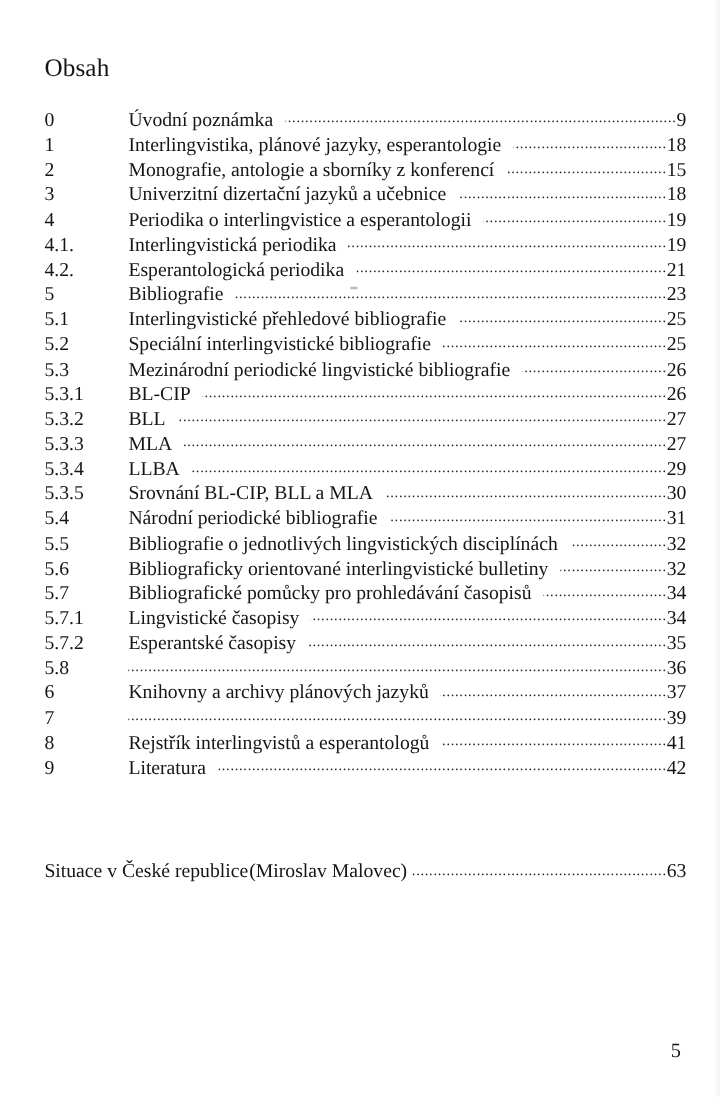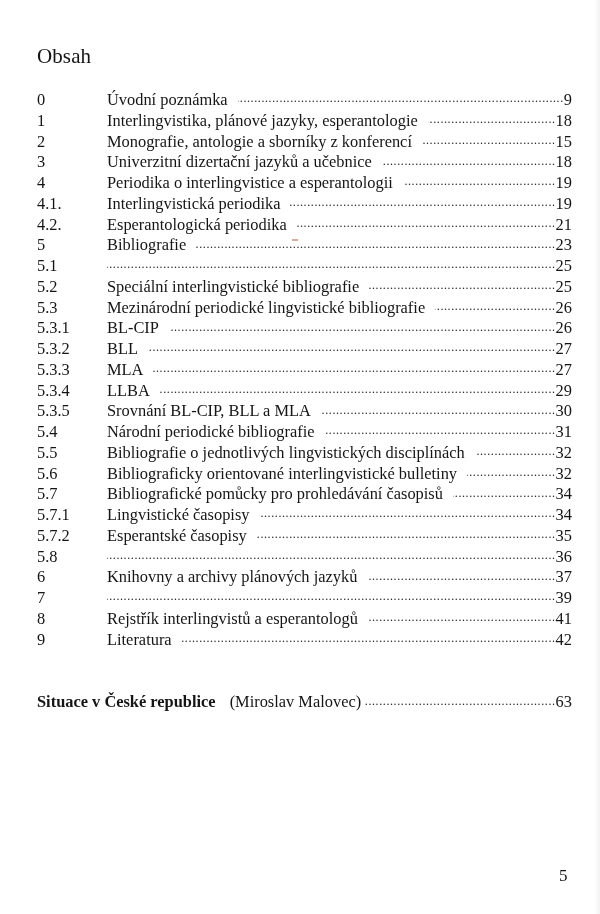--- a/index.html
+++ b/index.html
@@ -82,25 +82,26 @@
       left: 37px;
       top: 692px;
       width: 535px;
       display: flex;
       align-items: baseline;
       font-size: 16.4px;
       line-height: 20px;
       white-space: nowrap;
     }
     .section-title {
-      font-weight: bold;
-      padding-right: 14px;
+      font-weight: normal;
+      padding-right: 1px;
     }
     .section-author {
       padding-right: 4px;
+      margin-top: 24px;
     }
     .page-number {
       position: absolute;
       left: 559px;
       top: 866px;
       font-size: 17px;
     }
     .spot {
       position: absolute;
       left: 292px;
@@ -163,20 +164,21 @@
       <span class="toc-page">21</span>
     </li>
     <li class="toc-row">
       <span class="toc-num">5</span>
       <span class="toc-text">Bibliografie</span>
       <span class="toc-dots"></span>
       <span class="toc-page">23</span>
     </li>
     <li class="toc-row">
       <span class="toc-num">5.1</span>
+      <span class="toc-text">Interlingvistické přehledové bibliografie</span>
       <span class="toc-dots"></span>
       <span class="toc-page">25</span>
     </li>
     <li class="toc-row">
       <span class="toc-num">5.2</span>
       <span class="toc-text">Speciální interlingvistické bibliografie</span>
       <span class="toc-dots"></span>
       <span class="toc-page">25</span>
     </li>
     <li class="toc-row">

